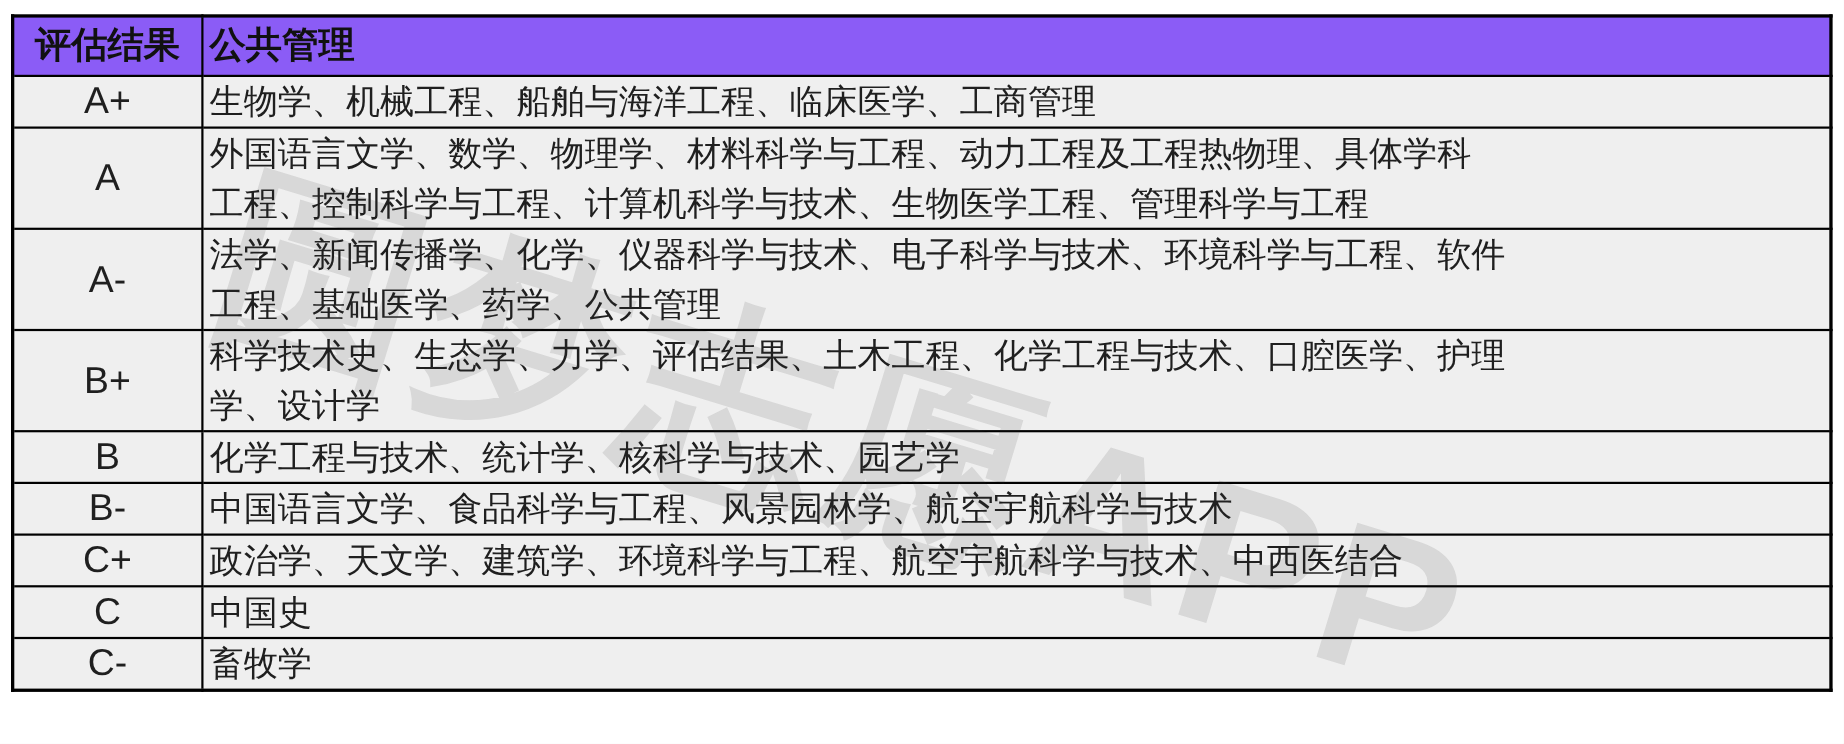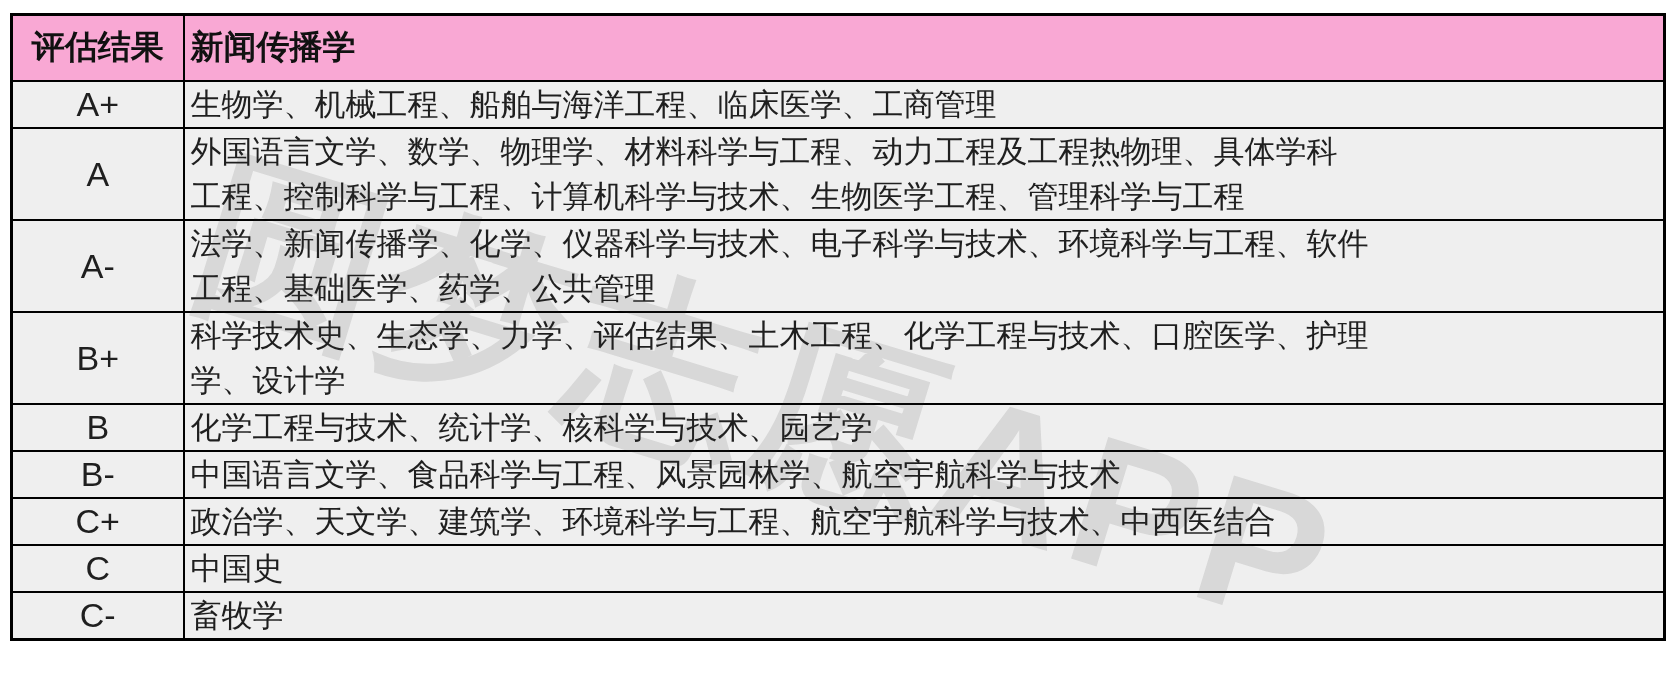--- a/index.html
+++ b/index.html
@@ -21,22 +21,22 @@
     border: 3px solid #000000;
     table-layout: fixed;
     background: #efefef;
   }
   th, td {
     border: 2px solid #000000;
     vertical-align: middle;
     color: #1f1f1f;
   }
   th {
-    background: #f9a8d4;
-    height: 66px;
+    background: #8b5cf6;
+    height: 54px;
     font-size: 33px;
     font-weight: bold;
     text-align: left;
     padding: 0 6px;
     color: #111111;
   }
   th.col-grade { width: 172px; text-align: center; padding: 0 4px; }
   td { background: #efefef; }
   td.grade-cell {
     text-align: center;
@@ -71,21 +71,21 @@
 <body>
 
 <div class="page">
 
   <div class="watermark">圆梦志愿APP</div>
 
   <table class="eval-table">
     <thead>
       <tr>
         <th class="col-grade">评估结果</th>
-        <th>新闻传播学</th>
+        <th>公共管理</th>
       </tr>
     </thead>
     <tbody>
       <tr>
         <td class="grade-cell">A+</td>
         <td class="subjects-cell">生物学、机械工程、船舶与海洋工程、临床医学、工商管理</td>
       </tr>
       <tr>
         <td class="grade-cell">A</td>
         <td class="subjects-cell">外国语言文学、数学、物理学、材料科学与工程、动力工程及工程热物理、具体学科

